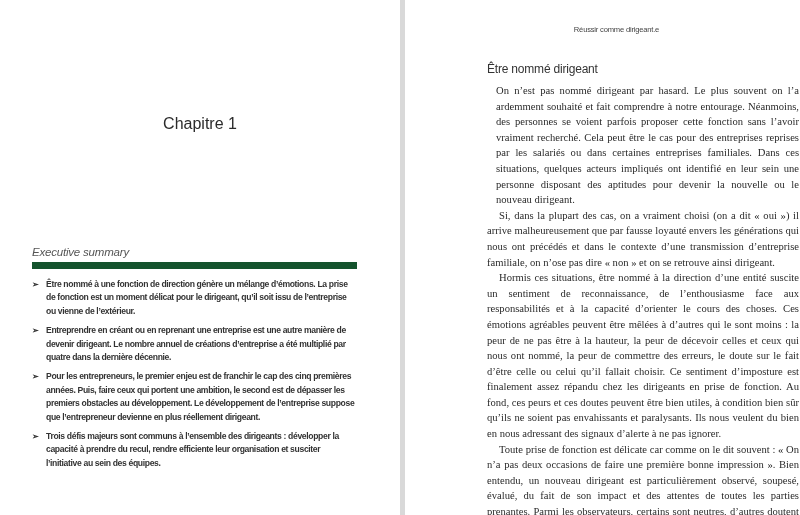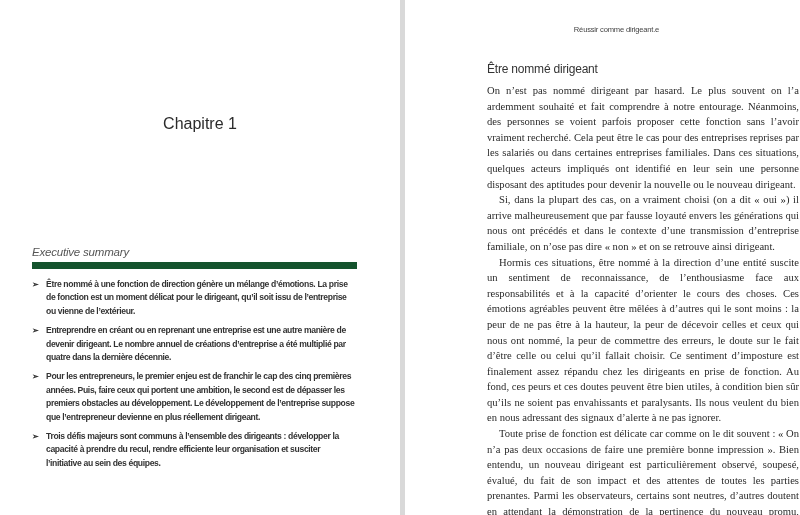--- a/index.html
+++ b/index.html
@@ -60,21 +60,21 @@
       position: absolute; left: 68px; top: 62px;
       font-family: "Liberation Sans", sans-serif;
       font-size: 12px; color: #333; letter-spacing: -0.2px;
     }
     .body-text {
       position: absolute; left: 68px; top: 83px; width: 312px;
       font-size: 10.6px; line-height: 15.6px; color: #2a2a2a;
       text-align: justify;
     }
     .body-text p { margin: 0; text-indent: 12px; }
-    .body-text p.first { text-indent: 0; }
+    .body-text p.first { text-indent: 0; margin-left: 9px; }
     .page-number {
       position: absolute; left: 0; width: 395px; top: 472px;
       text-align: right;
       font-family: Liberation Sans, sans-serif;
       font-size: 7.5px; color: #444;
     }
   </style>
 </head>
 <body>
 

